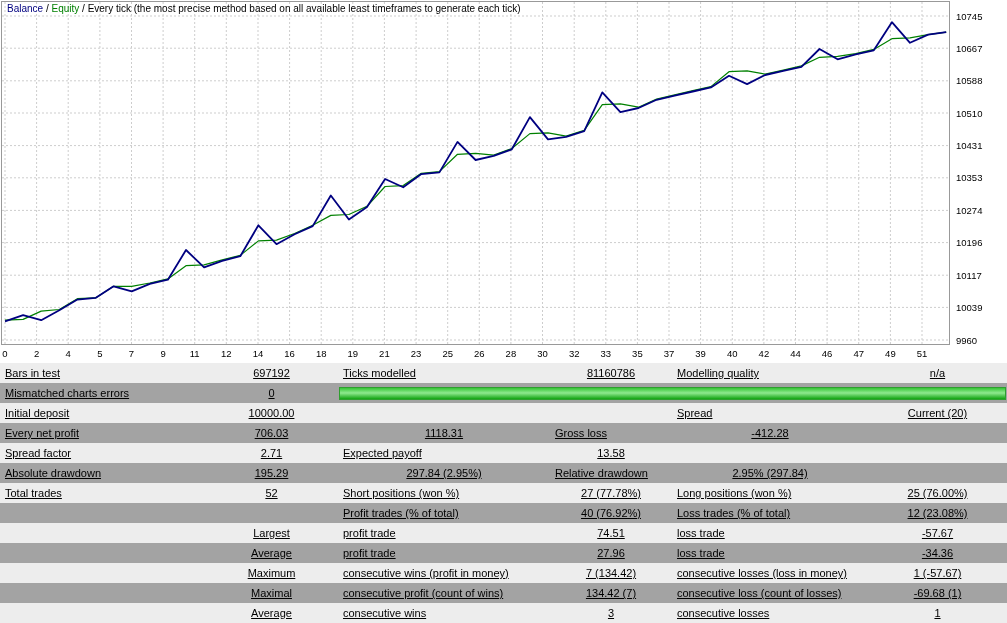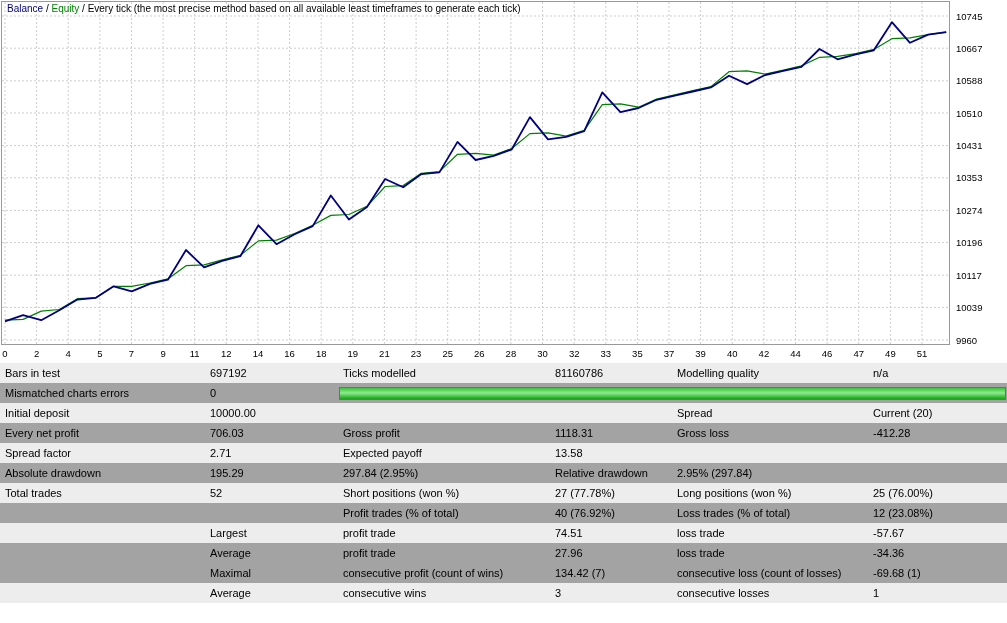--- a/index.html
+++ b/index.html
@@ -9,22 +9,22 @@
   .chart-legend{position:absolute;top:3px;left:7px;font-size:10px;color:#000;white-space:nowrap;z-index:2;}
   .legend-balance{color:#000080;}
   .legend-equity{color:#008000;}
   svg{display:block;}
   .axis-text{font-size:9.5px;fill:#000000;font-family:"Liberation Sans",sans-serif;}
   .stats-table{width:1007px;}
   .trow{display:grid;grid-template-columns:205px 133px 212px 122px 196px 139px;height:20px;align-items:center;font-size:11px;color:#000;}
   .trow.odd{background:#ededed;}
   .trow.even{background:#a3a3a3;}
   .cell{padding:0 5px;white-space:nowrap;overflow:hidden;box-sizing:border-box;}
-  .cell.label{text-align:left;}
-  .cell.value{text-align:left;}
+  .cell.label{text-align:left;text-decoration:underline;}
+  .cell.value{text-align:center;text-decoration:underline;}
   .bar-cell{grid-column:3/7;padding:0 1px;display:flex;align-items:center;}
   .quality-bar{height:13px;width:100%;border:1px solid #2f9e2f;background:linear-gradient(180deg,#35c535 0%,#8fe98f 45%,#12a312 100%);box-sizing:border-box;}
 </style>
 </head>
 <body>
 
 <div class="report">
   <div class="chart-wrap">
     <div class="chart-legend"><span class="legend-balance">Balance</span><span> / </span><span class="legend-equity">Equity</span><span> / </span><span>Every tick (the most precise method based on all available least timeframes to generate each tick)</span></div>
     <svg id="chart-svg" width="1007" height="363">
@@ -141,21 +141,20 @@
         <div class="cell label">Initial deposit</div>
         <div class="cell value">10000.00</div>
         <div class="cell label"></div>
         <div class="cell value"></div>
         <div class="cell label">Spread</div>
         <div class="cell value">Current (20)</div>
       </div>
       <div class="trow even">
         <div class="cell label">Every net profit</div>
         <div class="cell value">706.03</div>
-        <div class="cell label">Gross profit</div>
         <div class="cell value">1118.31</div>
         <div class="cell label">Gross loss</div>
         <div class="cell value">-412.28</div>
       </div>
       <div class="trow odd">
         <div class="cell label">Spread factor</div>
         <div class="cell value">2.71</div>
         <div class="cell label">Expected payoff</div>
         <div class="cell value">13.58</div>
         <div class="cell label"></div>
@@ -193,20 +192,28 @@
         <div class="cell value">-57.67</div>
       </div>
       <div class="trow even">
         <div class="cell label"></div>
         <div class="cell value">Average</div>
         <div class="cell label">profit trade</div>
         <div class="cell value">27.96</div>
         <div class="cell label">loss trade</div>
         <div class="cell value">-34.36</div>
       </div>
+      <div class="trow odd">
+        <div class="cell label"></div>
+        <div class="cell value">Maximum</div>
+        <div class="cell label">consecutive wins (profit in money)</div>
+        <div class="cell value">7 (134.42)</div>
+        <div class="cell label">consecutive losses (loss in money)</div>
+        <div class="cell value">1 (-57.67)</div>
+      </div>
       <div class="trow even">
         <div class="cell label"></div>
         <div class="cell value">Maximal</div>
         <div class="cell label">consecutive profit (count of wins)</div>
         <div class="cell value">134.42 (7)</div>
         <div class="cell label">consecutive loss (count of losses)</div>
         <div class="cell value">-69.68 (1)</div>
       </div>
       <div class="trow odd">
         <div class="cell label"></div>

